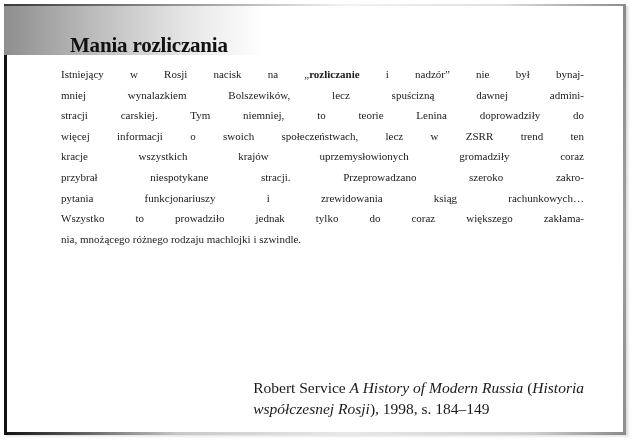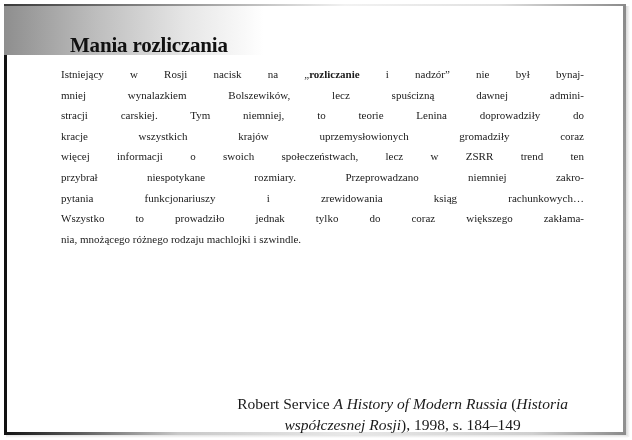--- a/index.html
+++ b/index.html
@@ -104,25 +104,25 @@
     .line.last {
       text-align-last: left;
     }
     .line b {
       font-weight: bold;
     }
     .attribution {
       position: absolute;
       right: 48px;
       top: 377px;
-      text-align: center;
+      text-align: left;
       font-size: 15.5px;
       line-height: 21px;
       color: #1a1a1a;
-      margin: 16px;
+      margin: 0;
     }
     .attribution i {
       font-style: italic;
     }
     .attr-line {
       display: block;
       white-space: nowrap;
     }
   </style>
 </head>
@@ -136,23 +136,23 @@
   <div class="frame-right-shadow"></div>
   <div class="frame-bottom-line"></div>
   <div class="frame-bottom-shadow"></div>
 
   <h2 class="title">Mania rozliczania</h2>
 
   <div class="body-text">
     <span class="line"><span>Istniejący w Rosji nacisk na „</span><b>rozliczanie</b><span> i nadzór” nie był bynaj-</span></span>
     <span class="line">mniej wynalazkiem Bolszewików, lecz spuścizną dawnej admini-</span>
     <span class="line">stracji carskiej. Tym niemniej, to teorie Lenina doprowadziły do</span>
+    <span class="line">więcej informacji o swoich społeczeństwach, lecz w ZSRR trend ten</span>
     <span class="line">kracje wszystkich krajów uprzemysłowionych gromadziły coraz</span>
-    <span class="line">więcej informacji o swoich społeczeństwach, lecz w ZSRR trend ten</span>
-    <span class="line">przybrał niespotykane rozmiary. Przeprowadzano niemniej zakro-</span>
+    <span class="line">przybrał niespotykane stracji. Przeprowadzano szeroko zakro-</span>
     <span class="line">pytania funkcjonariuszy i zrewidowania ksiąg rachunkowych…</span>
     <span class="line">Wszystko to prowadziło jednak tylko do coraz większego zakłama-</span>
     <span class="line last">nia, mnożącego różnego rodzaju machlojki i szwindle.</span>
   </div>
 
   <div class="attribution">
     <span class="attr-line"><span>Robert Service </span><i>A History of Modern Russia</i><span> (</span><i>Historia</i></span>
     <span class="attr-line"><i>współczesnej Rosji</i><span>), 1998, s. 184–149</span></span>
   </div>
 </div>

